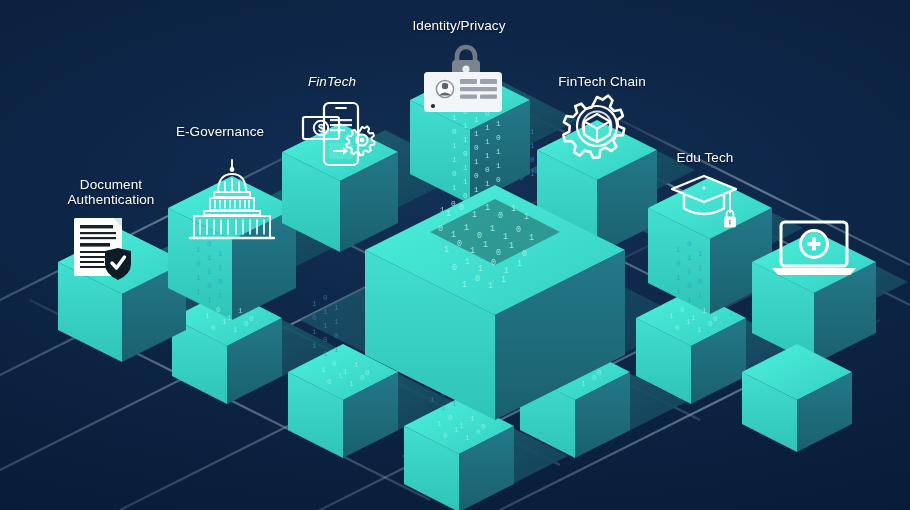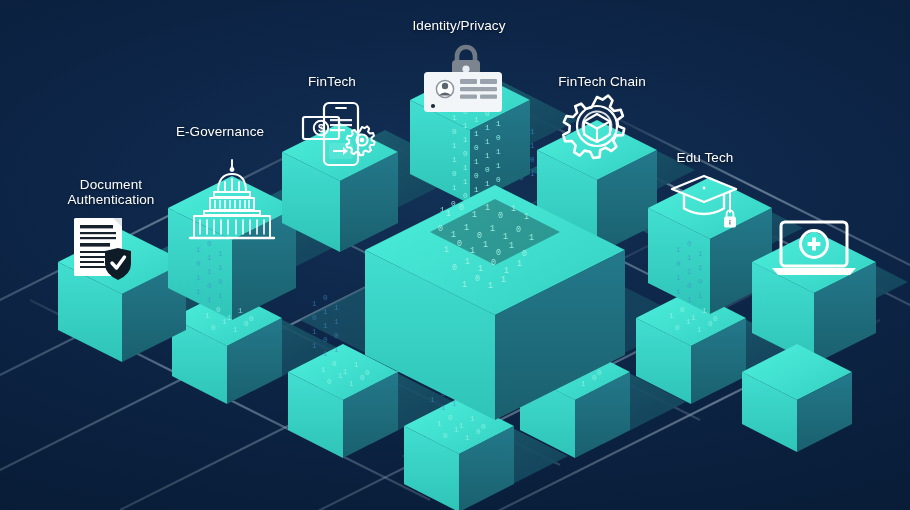--- a/index.html
+++ b/index.html
@@ -15,21 +15,21 @@
   }
   svg.layer{position:absolute;left:0;top:0;width:910px;height:510px;overflow:visible;}
   .label{
     position:absolute;color:#ffffff;font-family:"Liberation Sans", sans-serif;
     font-size:13.5px;line-height:15px;font-weight:400;letter-spacing:.1px;
     white-space:pre-line;text-align:center;text-shadow:0 1px 3px rgba(0,0,0,.55);
     pointer-events:none;
   }
   .lbl-doc{left:46px;top:177px;width:130px;}
   .lbl-egov{left:150px;top:124px;width:140px;}
-  .lbl-fin{left:272px;top:74px;width:120px;}
+  .lbl-fin{left:272px;top:74px;width:120px;font-style:italic;}
   .lbl-idp{left:389px;top:18px;width:140px;}
   .lbl-sup{left:532px;top:74px;width:140px;}
   .lbl-edu{left:645px;top:150px;width:120px;}
   .lbl-hea{left:738px;top:194px;width:130px;}
 </style>
 </head>
 <body>
 
 <div id="stage">
 

